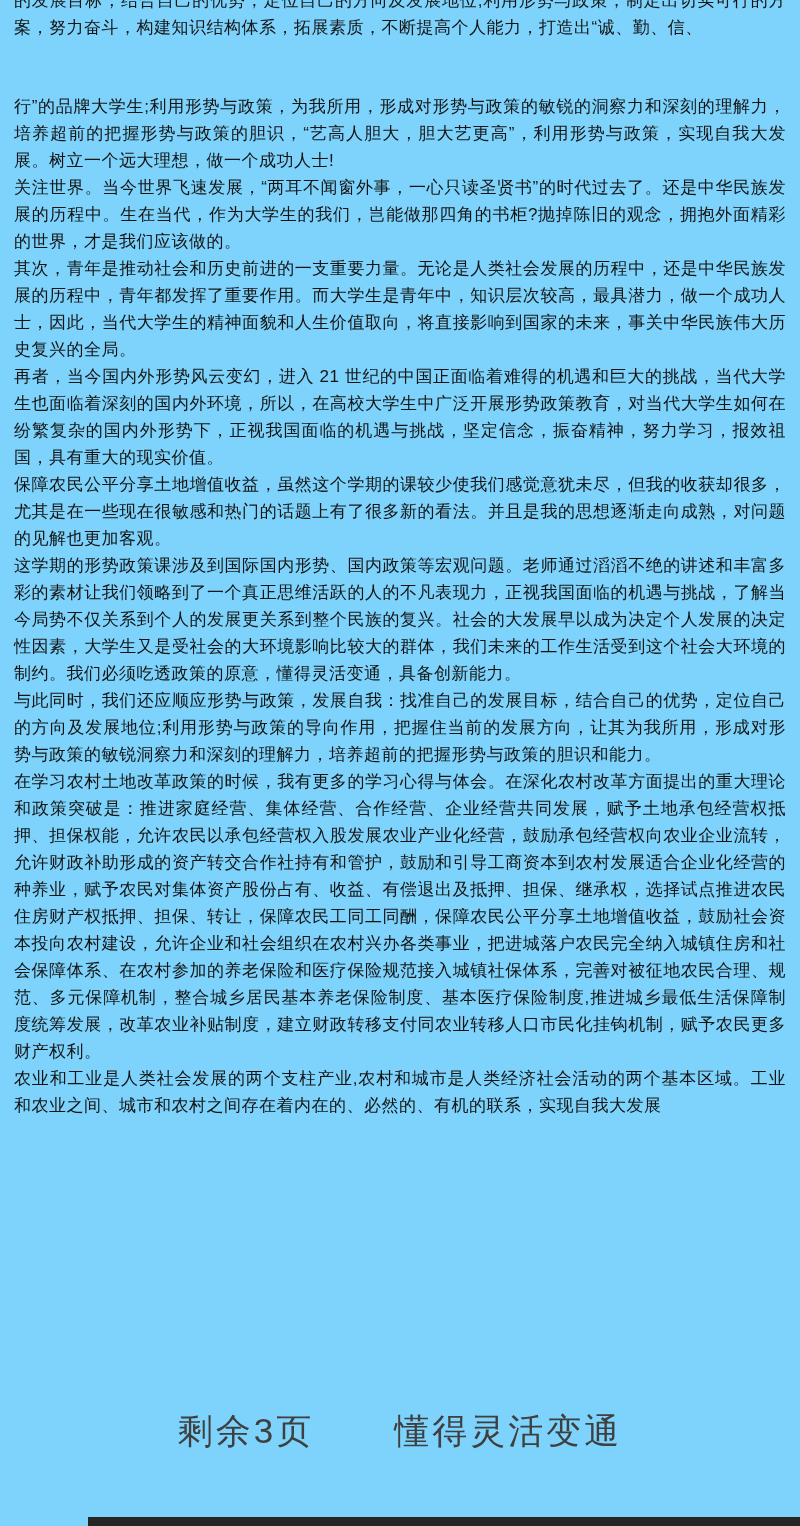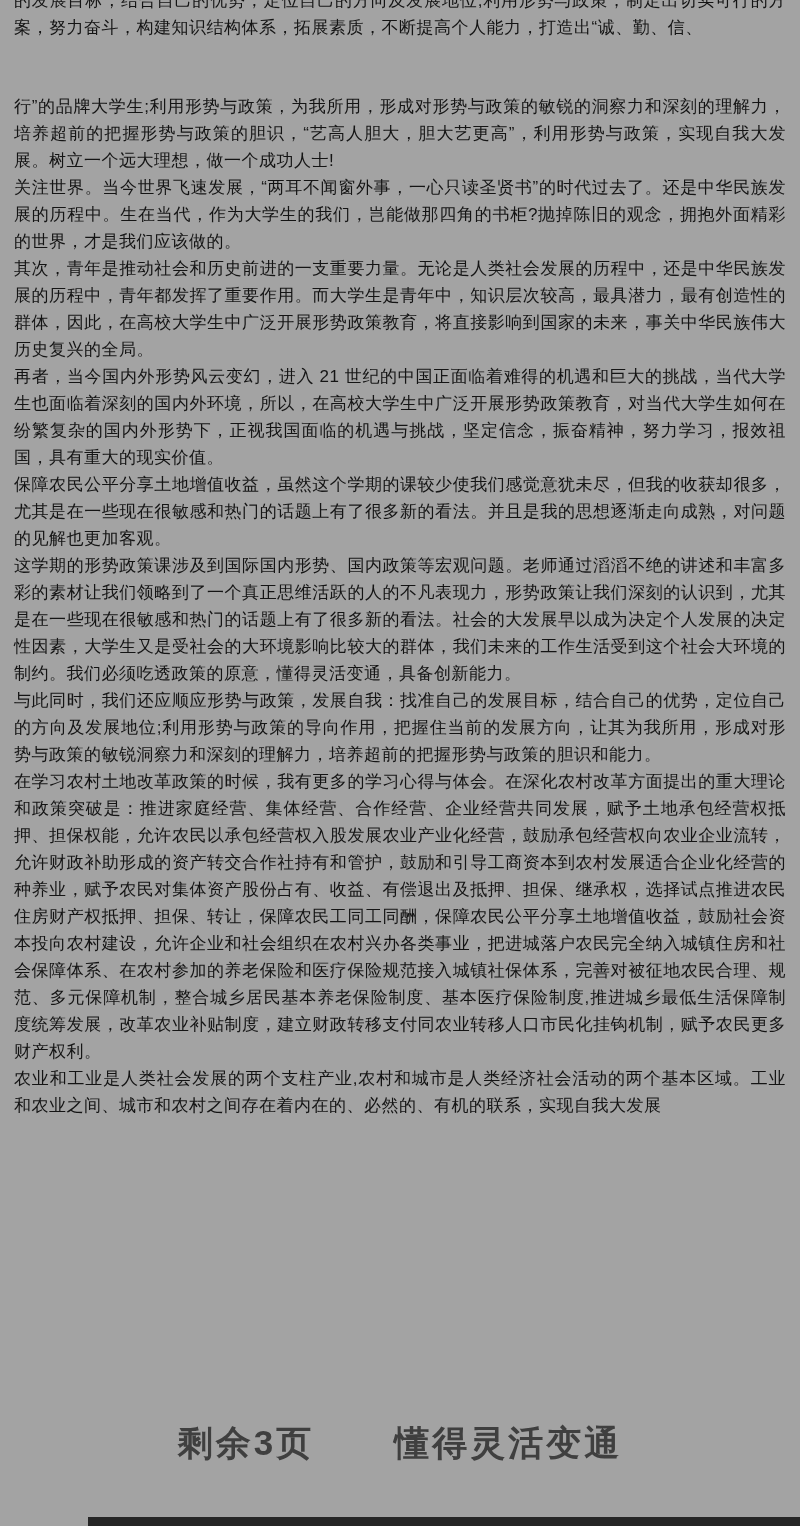--- a/index.html
+++ b/index.html
@@ -6,21 +6,21 @@
   html, body { background: #ffffff; }
   body {
     font-family: "Liberation Sans", "DejaVu Sans", sans-serif;
     -webkit-font-smoothing: antialiased;
   }
   .page {
     position: relative;
     width: 800px;
     height: 1526px;
     margin: 0 auto;
-    background: #a3a3a3;
+    background: #7dd3fc;
     overflow: hidden;
   }
   .doc-body {
     padding: 0 14px;
     margin-top: -13px; 
     font-size: 17px;
     line-height: 27px;
     color: #141414;
     text-align: justify;
     letter-spacing: 0.5px;
@@ -31,48 +31,47 @@
   .footer-prompt {
     position: absolute;
     left: 0;
     right: 0;
     top: 1408px;
     display: flex;
     justify-content: center;
     align-items: center;
     gap: 80px;
     font-size: 35px;
-    font-weight: 700;
+    font-weight: 400;
     letter-spacing: 3px;
     cursor: pointer;
-    margin-top: 12px;
   }
   .next-page-edge {
     position: absolute;
     left: 88px;
     right: 0;
     bottom: 0;
     height: 9px;
     background: #262626;
   }
 </style>
 </head>
 <body>
 
 <div class="page">
 
   <div class="doc-body" style="color: rgb(20, 20, 20);">
 
   <p class="para para-first">的发展目标，结合自己的优势，定位自己的方向及发展地位;利用形势与政策，制定出切实可行的方案，努力奋斗，构建知识结构体系，拓展素质，不断提高个人能力，打造出“诚、勤、信、</p>
       <p class="para">行”的品牌大学生;利用形势与政策，为我所用，形成对形势与政策的敏锐的洞察力和深刻的理解力，培养超前的把握形势与政策的胆识，“艺高人胆大，胆大艺更高”，利用形势与政策，实现自我大发展。树立一个远大理想，做一个成功人士!</p>
       <p class="para">关注世界。当今世界飞速发展，“两耳不闻窗外事，一心只读圣贤书”的时代过去了。还是中华民族发展的历程中。生在当代，作为大学生的我们，岂能做那四角的书柜?抛掉陈旧的观念，拥抱外面精彩的世界，才是我们应该做的。</p>
-      <p class="para">其次，青年是推动社会和历史前进的一支重要力量。无论是人类社会发展的历程中，还是中华民族发展的历程中，青年都发挥了重要作用。而大学生是青年中，知识层次较高，最具潜力，最有创造性的群体，因此，在高校大学生中广泛开展形势政策教育，将直接影响到国家的未来，事关中华民族伟大历史复兴的全局。</p>
+      <p class="para">其次，青年是推动社会和历史前进的一支重要力量。无论是人类社会发展的历程中，还是中华民族发展的历程中，青年都发挥了重要作用。而大学生是青年中，知识层次较高，最具潜力，做一个成功人士，因此，当代大学生的精神面貌和人生价值取向，将直接影响到国家的未来，事关中华民族伟大历史复兴的全局。</p>
       <p class="para">再者，当今国内外形势风云变幻，进入 21 世纪的中国正面临着难得的机遇和巨大的挑战，当代大学生也面临着深刻的国内外环境，所以，在高校大学生中广泛开展形势政策教育，对当代大学生如何在纷繁复杂的国内外形势下，正视我国面临的机遇与挑战，坚定信念，振奋精神，努力学习，报效祖国，具有重大的现实价值。</p>
       <p class="para">保障农民公平分享土地增值收益，虽然这个学期的课较少使我们感觉意犹未尽，但我的收获却很多，尤其是在一些现在很敏感和热门的话题上有了很多新的看法。并且是我的思想逐渐走向成熟，对问题的见解也更加客观。</p>
-      <p class="para">这学期的形势政策课涉及到国际国内形势、国内政策等宏观问题。老师通过滔滔不绝的讲述和丰富多彩的素材让我们领略到了一个真正思维活跃的人的不凡表现力，形势政策让我们深刻的认识到，尤其是在一些现在很敏感和热门的话题上有了很多新的看法。社会的大发展早以成为决定个人发展的决定性因素，大学生又是受社会的大环境影响比较大的群体，我们未来的工作生活受到这个社会大环境的制约。我们必须吃透政策的原意，懂得灵活变通，具备创新能力。</p>
+      <p class="para">这学期的形势政策课涉及到国际国内形势、国内政策等宏观问题。老师通过滔滔不绝的讲述和丰富多彩的素材让我们领略到了一个真正思维活跃的人的不凡表现力，正视我国面临的机遇与挑战，了解当今局势不仅关系到个人的发展更关系到整个民族的复兴。社会的大发展早以成为决定个人发展的决定性因素，大学生又是受社会的大环境影响比较大的群体，我们未来的工作生活受到这个社会大环境的制约。我们必须吃透政策的原意，懂得灵活变通，具备创新能力。</p>
       <p class="para">与此同时，我们还应顺应形势与政策，发展自我：找准自己的发展目标，结合自己的优势，定位自己的方向及发展地位;利用形势与政策的导向作用，把握住当前的发展方向，让其为我所用，形成对形势与政策的敏锐洞察力和深刻的理解力，培养超前的把握形势与政策的胆识和能力。</p>
       <p class="para">在学习农村土地改革政策的时候，我有更多的学习心得与体会。在深化农村改革方面提出的重大理论和政策突破是：推进家庭经营、集体经营、合作经营、企业经营共同发展，赋予土地承包经营权抵押、担保权能，允许农民以承包经营权入股发展农业产业化经营，鼓励承包经营权向农业企业流转，允许财政补助形成的资产转交合作社持有和管护，鼓励和引导工商资本到农村发展适合企业化经营的种养业，赋予农民对集体资产股份占有、收益、有偿退出及抵押、担保、继承权，选择试点推进农民住房财产权抵押、担保、转让，保障农民工同工同酬，保障农民公平分享土地增值收益，鼓励社会资本投向农村建设，允许企业和社会组织在农村兴办各类事业，把进城落户农民完全纳入城镇住房和社会保障体系、在农村参加的养老保险和医疗保险规范接入城镇社保体系，完善对被征地农民合理、规范、多元保障机制，整合城乡居民基本养老保险制度、基本医疗保险制度,推进城乡最低生活保障制度统筹发展，改革农业补贴制度，建立财政转移支付同农业转移人口市民化挂钩机制，赋予农民更多财产权利。</p>
       <p class="para">农业和工业是人类社会发展的两个支柱产业,农村和城市是人类经济社会活动的两个基本区域。工业和农业之间、城市和农村之间存在着内在的、必然的、有机的联系，实现自我大发展</p>
     </div>
 
   <div class="footer-prompt" style="color: rgb(63, 63, 63);">
     <span>剩余3页</span>
     <span>懂得灵活变通</span>
   </div>
 

